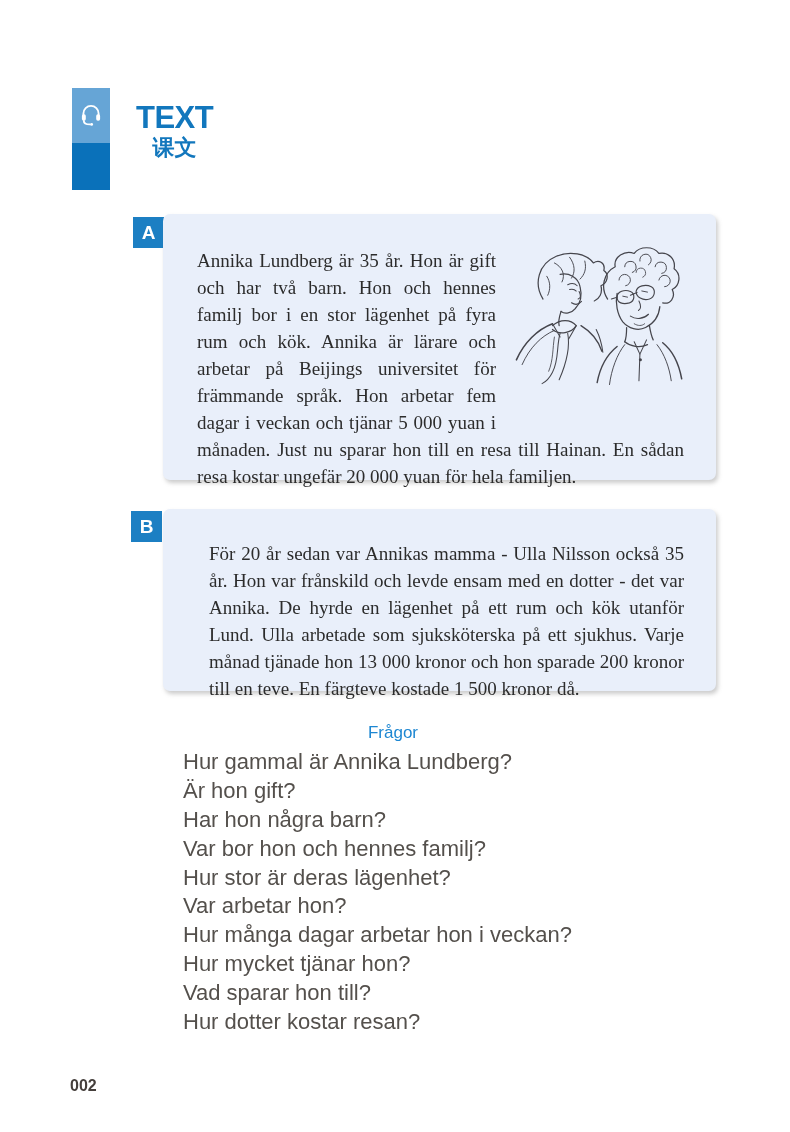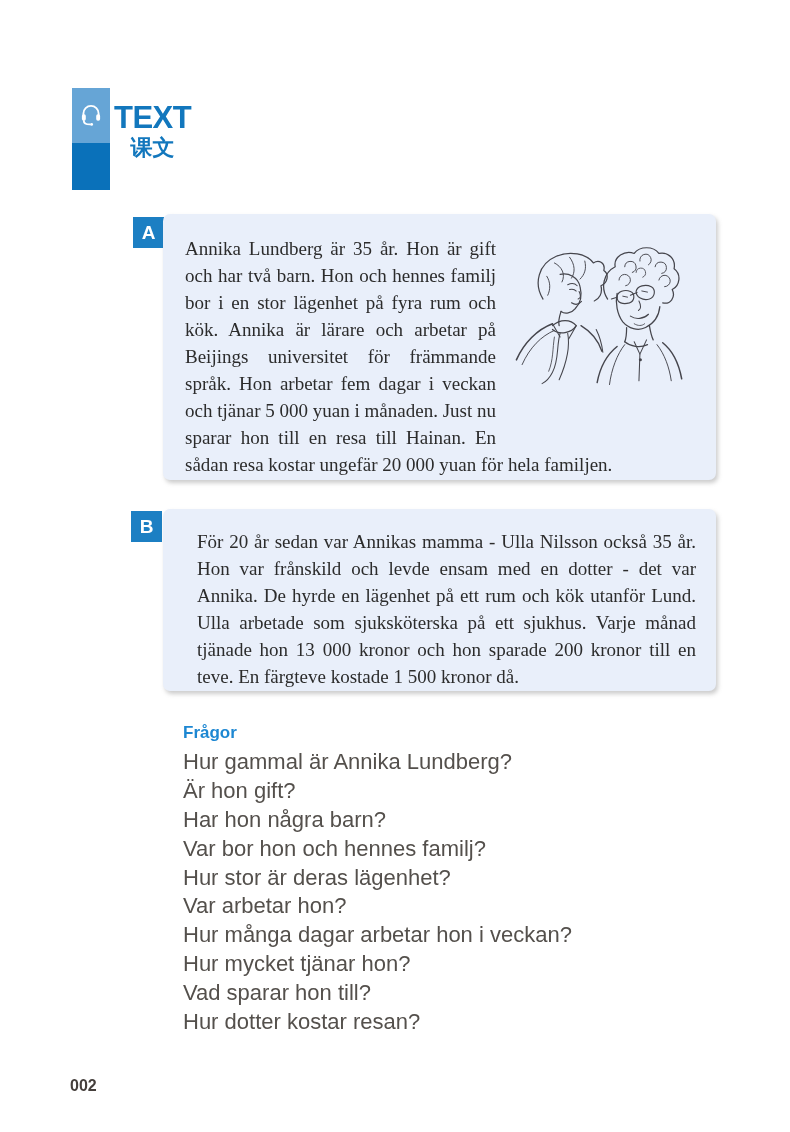--- a/index.html
+++ b/index.html
@@ -6,21 +6,21 @@
   body{
     width:790px;height:1132px;position:relative;overflow:hidden;
     font-family:"Liberation Sans",sans-serif;
   }
 
   
   .header{position:absolute;left:72px;top:88px;display:flex;align-items:flex-start;}
   .header-tab{width:38px;height:102px;display:flex;flex-direction:column;}
   .tab-top{height:55px;background:#66a5d6;display:flex;align-items:center;justify-content:center;}
   .tab-bottom{height:47px;background:#0a71ba;}
-  .header-titles{margin-left:4px;padding-top:14px;}
+  .header-titles{margin-left:26px;padding-top:14px;}
   .header-title{
     font-size:31px;font-weight:800;color:#1277bd;letter-spacing:-0.5px;line-height:1;
   }
   .header-subtitle{font-size:22px;font-weight:700;color:#1277bd;line-height:1;margin-top:4px;text-align:center;}
 
   
   .passage-box{
     position:absolute;left:163px;width:553px;background:#e9effa;border-radius:7px;
     box-shadow:2px 3px 4px rgba(110,110,110,0.35);
     box-sizing:border-box;
@@ -29,31 +29,31 @@
   .box-b{top:509px;height:182px;padding:19px 20px 0 34px;}
   .badge{
     position:absolute;width:31px;height:31px;background:#1c7fc3;
     display:flex;align-items:center;justify-content:center;
     color:#ffffff;font-size:19px;font-weight:700;font-family:"Liberation Sans",sans-serif;
   }
   .badge-a{left:133px;top:217px;}
   .badge-b{left:131px;top:511px;}
   .passage{
     font-family:"Liberation Serif",serif;font-size:19px;line-height:27px;
-    color:#2c2c2c;text-align:justify;margin:0;
+    color:#2c2c2c;text-align:justify;margin:12px;
   }
   .illustration{
     float:right;width:192px;height:188px;margin:0 0 4px 8px;
     display:flex;align-items:flex-start;justify-content:center;
   }
 
   
   .questions{position:absolute;left:183px;top:719px;width:420px;}
   .questions-heading{
-    font-size:17px;font-weight:700;color:#1d87d2;line-height:28.9px;
+    font-size:17px;font-weight:400;color:#1d87d2;line-height:28.9px;text-align:center;
   }
   .question{font-size:22px;color:#54504c;line-height:28.9px;}
 
   
   .page-number{
     position:absolute;left:70px;top:1077px;font-size:16px;font-weight:700;color:#453f3c;
   }
 </style>
 </head>
 <body>

